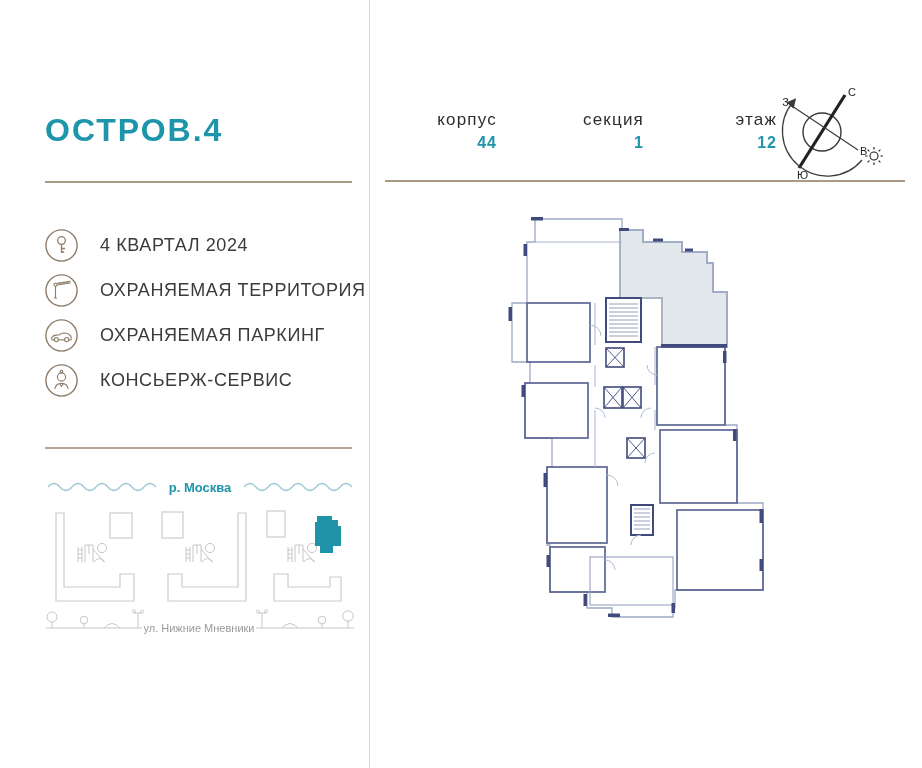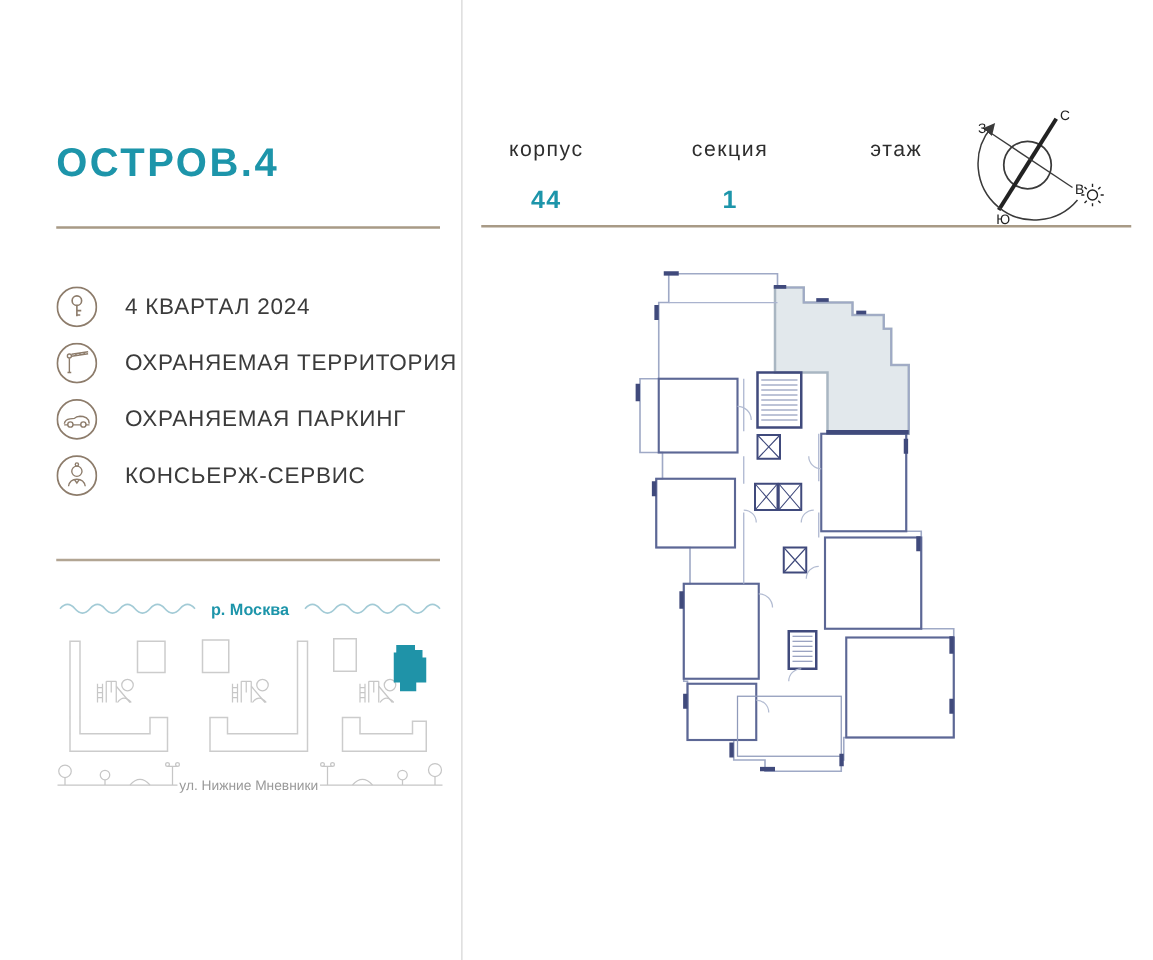--- a/index.html
+++ b/index.html
@@ -6,23 +6,23 @@
   #page{position:relative;width:922px;height:768px;background:#ffffff;overflow:hidden;
         font-family:"Liberation Sans",sans-serif;}
   .vsep{position:absolute;left:369px;top:0;width:1px;height:768px;background:#d6d6d6;}
   .hdiv{position:absolute;height:2px;background:#a89a86;}
   #logo{position:absolute;left:45px;top:112px;font-size:32px;font-weight:bold;
         letter-spacing:2px;color:#1d95aa;}
   #amenities{position:absolute;left:45px;top:229px;}
   .am-row{display:flex;align-items:center;height:33px;margin-bottom:12px;}
   .am-row svg{flex:0 0 33px;margin-right:22px;}
   .am-label{font-size:18px;color:#3b3b3b;letter-spacing:.6px;white-space:nowrap;}
-  .hfield{position:absolute;top:110px;width:120px;text-align:center;}
+  .hfield{position:absolute;top:110px;width:120px;text-align:right;}
   .hfield .lbl{font-size:17px;color:#2e2e2e;letter-spacing:1.2px;}
-  .hfield .val{font-size:20px;font-weight:bold;color:#1d95aa;margin-top:19px;letter-spacing:1px;}
+  .hfield .val{font-size:16px;font-weight:bold;color:#1d95aa;margin-top:4px;letter-spacing:1px;}
   svg text{font-family:"Liberation Sans",sans-serif;}
 </style>
 </head>
 <body>
 
 <div id="page">
 
   <div class="vsep"></div>
 
   <div>
@@ -147,20 +147,21 @@
     <div class="hfield" style="left:377px;">
       <div class="lbl">корпус</div>
       <div class="val">44</div>
     </div>
     <div class="hfield" style="left:524px;">
       <div class="lbl">секция</div>
       <div class="val">1</div>
     </div>
     <div class="hfield" style="left:657px;">
       <div class="lbl">этаж</div>
+      <div class="val">12</div>
     </div>
 
     <svg style="position:absolute;left:775px;top:82px;" width="120" height="105" viewBox="0 0 120 105">
       <defs>
         <marker id="arw" markerWidth="8" markerHeight="8" refX="4" refY="4" orient="auto">
           <path d="M0 8 L4 0 L8 8 Z" fill="#3a3a3a" transform="rotate(90 4 4)"></path>
         </marker>
       </defs>
       <circle cx="47" cy="50" r="19" fill="none" stroke="#3a3a3a" stroke-width="1.4"></circle>
       <line x1="24" y1="86" x2="70" y2="13" stroke="#222" stroke-width="3.2"></line>

